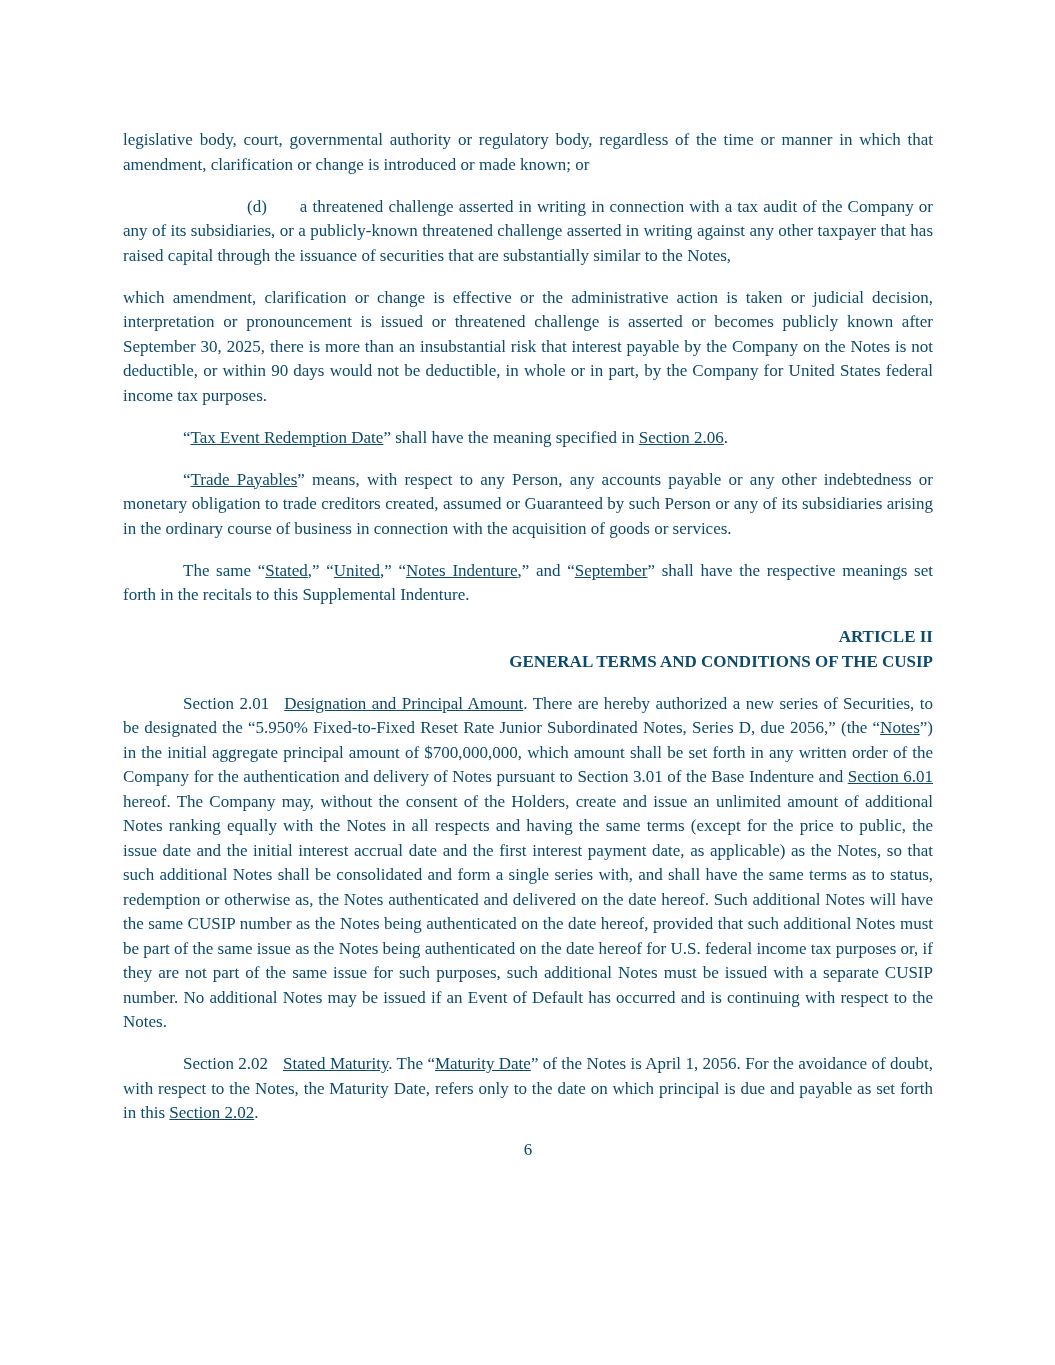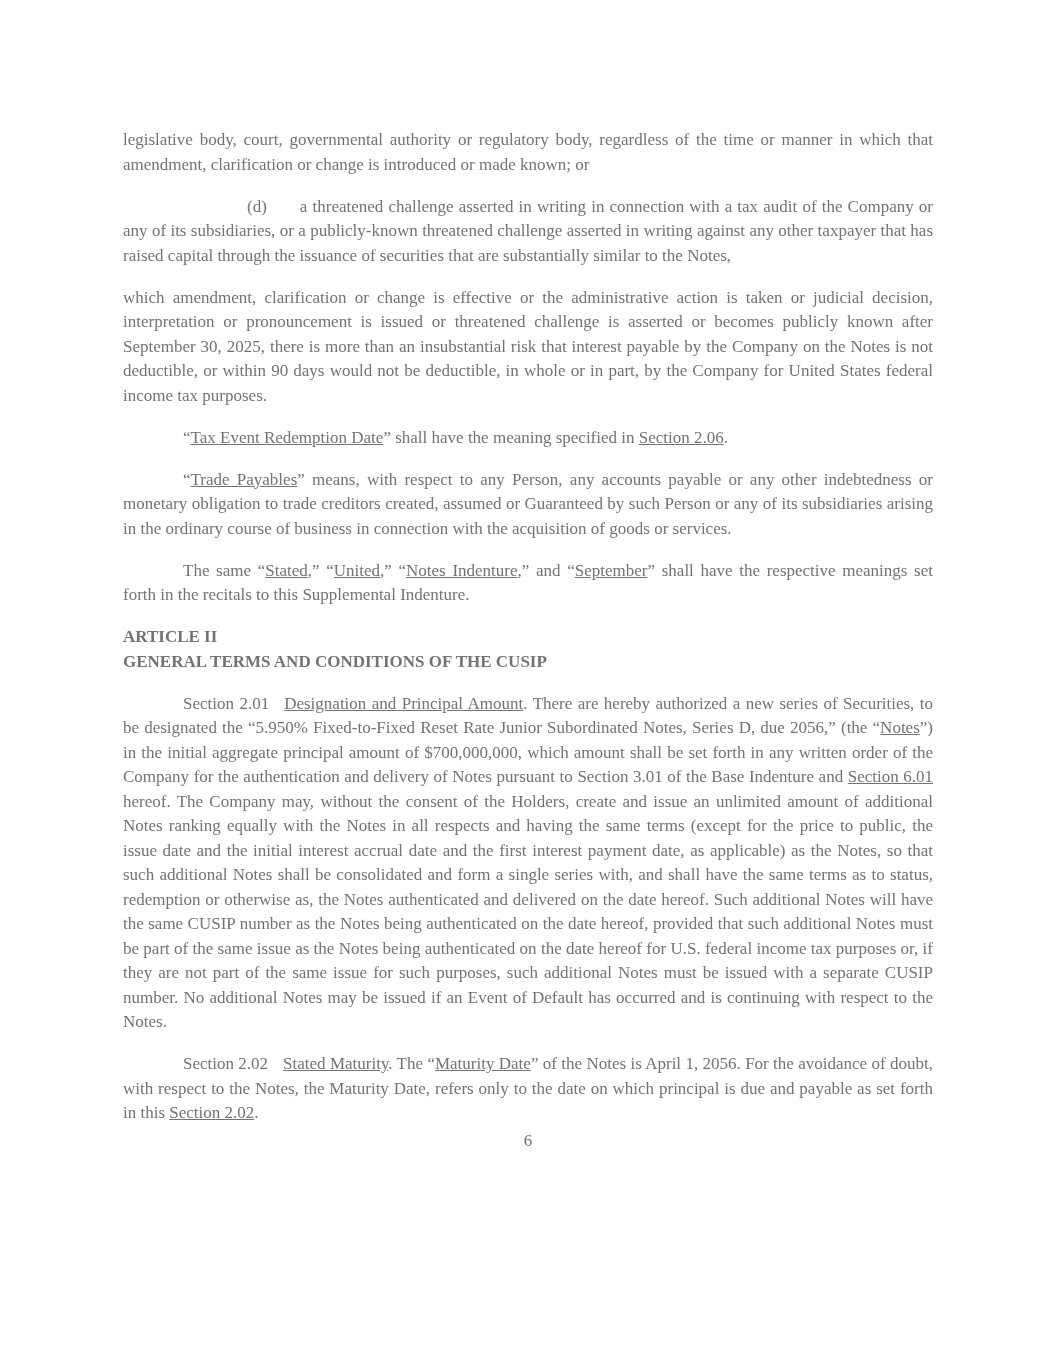--- a/index.html
+++ b/index.html
@@ -12,21 +12,21 @@
     height: 1365px;
   }
   .page {
     box-sizing: border-box;
     width: 1055px;
     height: 1365px;
     padding: 128px 122px 30px 123px;
     font-family: "Liberation Serif", "DejaVu Serif", serif;
     font-size: 17px;
     line-height: 24.5px;
-    color: #737373;
+    color: #0c4a6e;
     background: #ffffff;
   }
   .para {
     margin: 0 0 17.5px 0;
     text-align: justify;
   }
   .indent {
     text-indent: 60px;
   }
   .clause {
@@ -38,25 +38,25 @@
   }
   .tab-s {
     display: inline-block;
     width: 15px;
   }
   .u {
     text-decoration: underline;
   }
   .heading {
     margin: 0 0 17.5px 0;
-    text-align: left;
+    text-align: right;
     font-weight: bold;
   }
   .last-para {
-    margin-bottom: 3px;
+    margin-bottom: 12px;
   }
   .pagenum {
     text-align: center;
     margin: 0;
   }
 </style>
 </head>
 <body>
 
 <div class="page">

